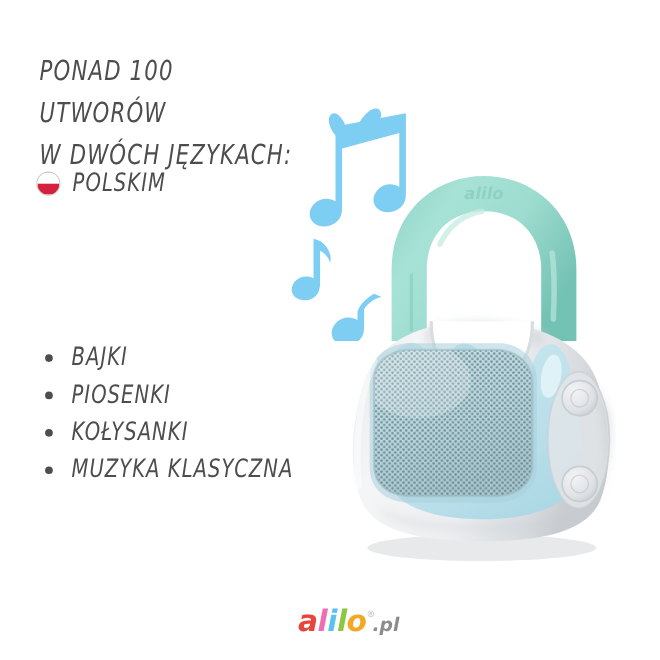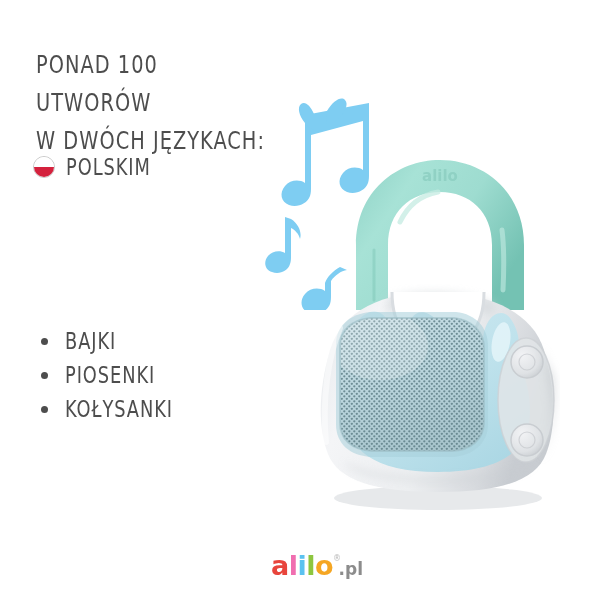--- a/index.html
+++ b/index.html
@@ -3,21 +3,21 @@
 <meta charset="utf-8">
 <style>
   html,body{margin:0;padding:0;}
   body{
     width:600px;height:600px;
     background:#ffffff;
     font-family:"Liberation Sans", sans-serif;
     overflow:hidden;
     position:relative;
   }
-  #root{position:relative;width:580px;height:600px;}
+  #root{position:relative;width:580px;height:600px;font-style:italic;}
 
   
   .headline{
     position:absolute;
     left:36px; top:46px;
     width:270px;
     color:#4d4d4d;
     font-family:"Liberation Sans Narrow","DejaVu Sans Condensed","Liberation Sans",sans-serif;
     font-size:25px;
     font-weight:400;
@@ -56,21 +56,21 @@
     font-family:"Liberation Sans Narrow","DejaVu Sans Condensed","Liberation Sans",sans-serif;
     font-size:23px;
     letter-spacing:1.1px;
     text-transform:uppercase;
     transform:scaleX(0.86);
     transform-origin:left center;
   }
 
   .feature-list{
     position:absolute;
-    left:38px; top:324px;
+    left:38px; top:308px;
     width:280px;
   }
   .feature-row{
     display:flex;
     align-items:center;
     height:34px;
   }
   .bullet{
     width:7px;height:7px;border-radius:50%;
     background:#4d4d4d;
@@ -155,20 +155,24 @@
       <span class="bullet"></span>
       <span class="feature-label">Bajki</span>
     </div>
     <div class="feature-row">
       <span class="bullet"></span>
       <span class="feature-label">Piosenki</span>
     </div>
     <div class="feature-row">
       <span class="bullet"></span>
       <span class="feature-label">Kołysanki</span>
+    </div>
+    <div class="feature-row">
+      <span class="bullet"></span>
+      <span class="feature-label">Muzyka klasyczna</span>
     </div>
   </div>
 
   <div class="notes">
     <svg viewBox="0 0 150 215">
       <g fill="#7ecdf2">
 
         <path d="M50,20 L50,88 C44,84 35,85 30,91 C24,98 26,107 34,110 C42,113 52,109 55,101 C56,98 56,95 56,92 L56,40 L108,26 L108,75 C102,71 93,72 88,78 C82,85 84,94 92,97 C100,100 110,96 113,88 C114,85 114,82 114,79 L114,8 Z"></path>
 
         <path d="M59,5 C55,-4 50,-8 46,-5 C42,-2 44,7 50,14 C53,18 57,21 59,20 Z" transform="translate(0,14)"></path>

